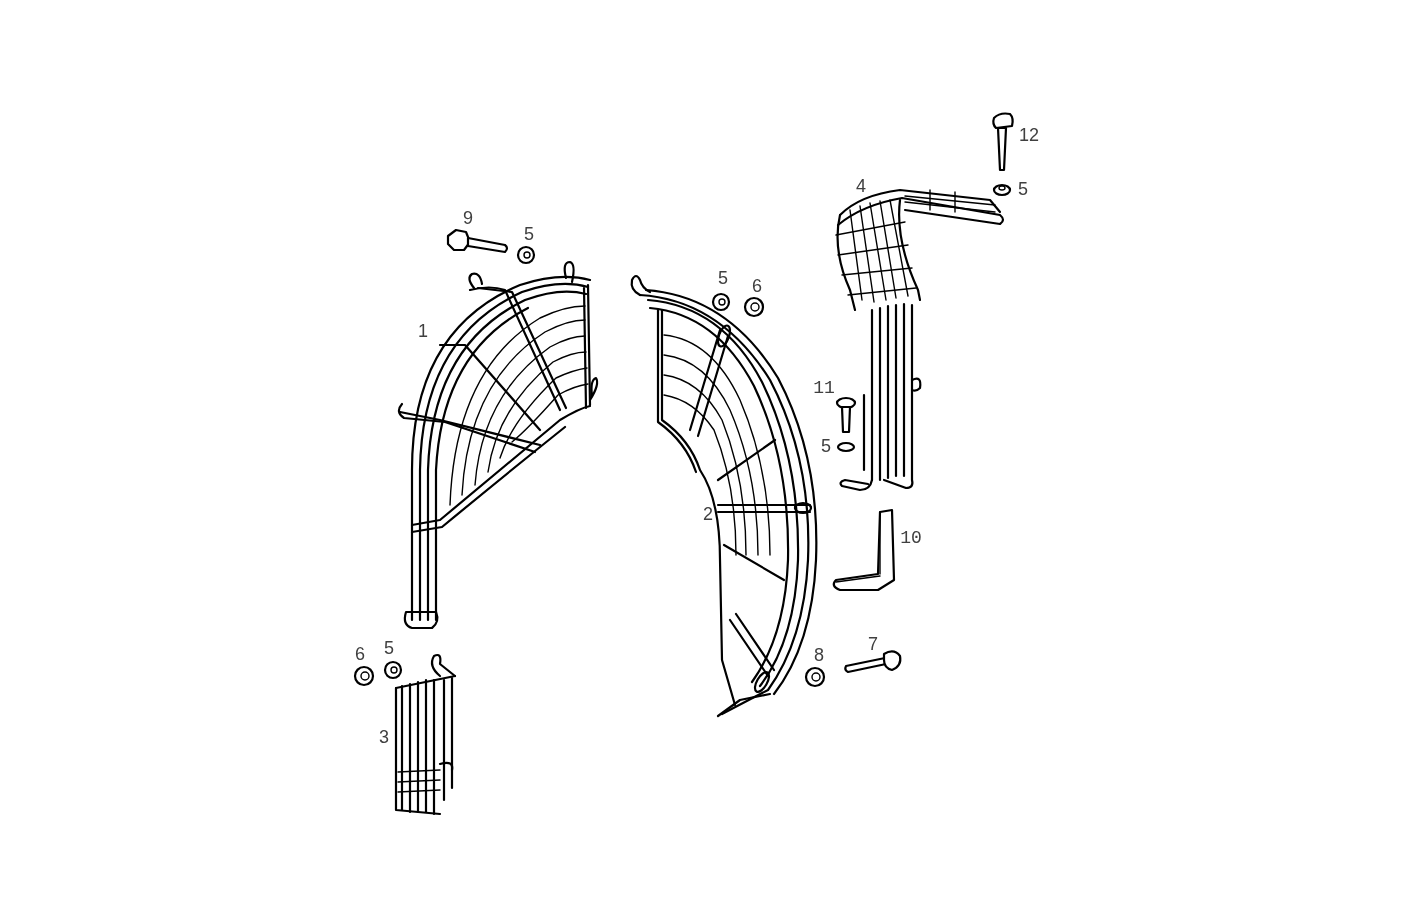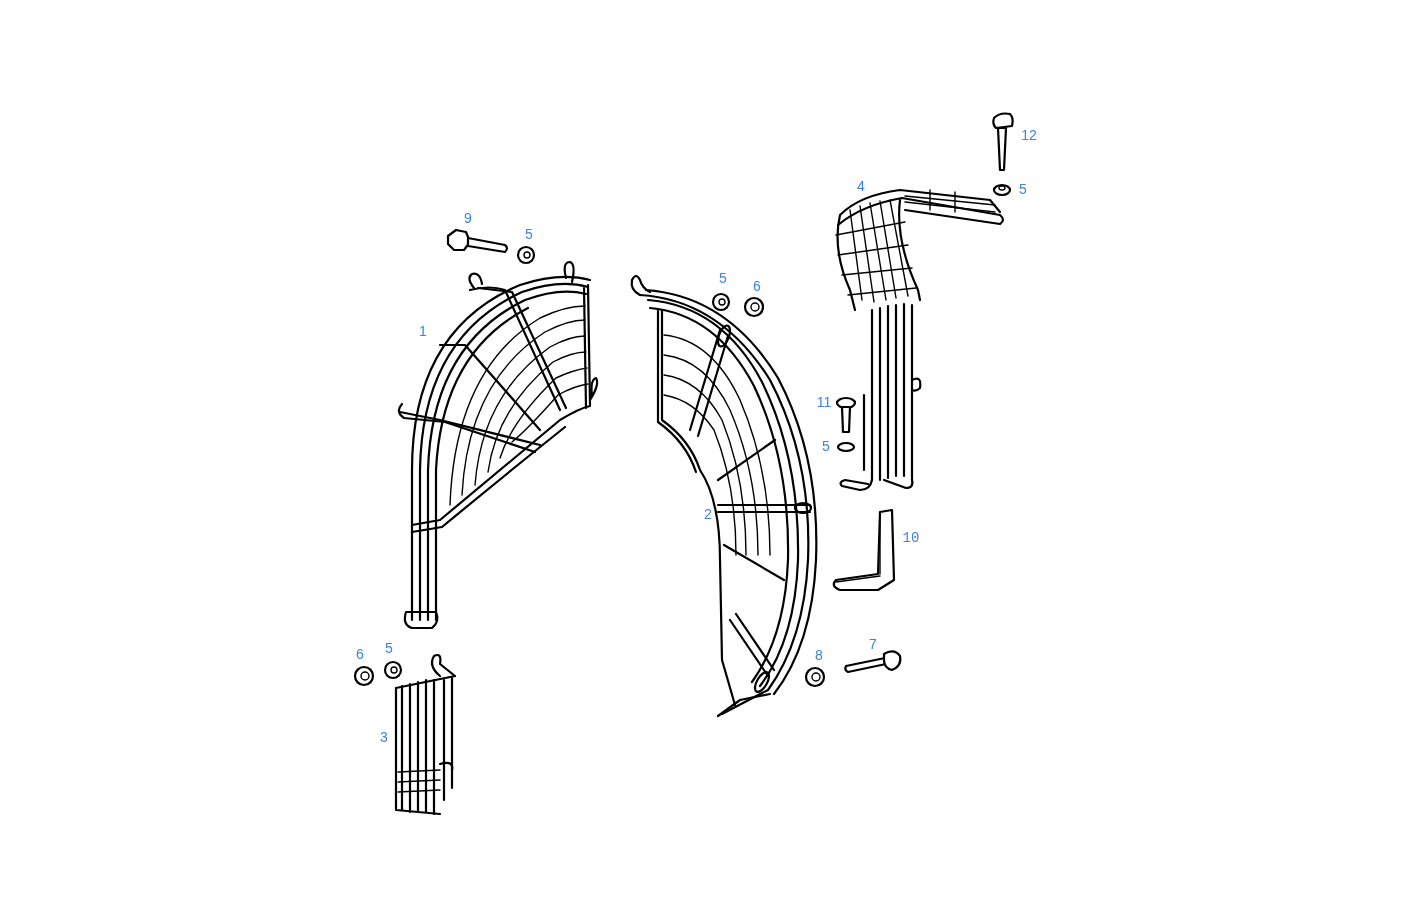--- a/index.html
+++ b/index.html
@@ -1,22 +1,22 @@
 <!DOCTYPE html>
 <html><head>
 <meta charset="utf-8">
 <style>
   html, body { margin: 0; padding: 0; background: #ffffff; }
   body { width: 1408px; height: 915px; overflow: hidden; position: relative; }
   #canvas { position: absolute; left: 0; top: 0; width: 1408px; height: 915px; }
   .callout {
     position: absolute;
     font-family: "Liberation Sans", sans-serif;
-    font-size: 14px;
-    color: #3b82f6;
+    font-size: 18px;
+    color: #404040;
     line-height: 1;
     transform: translate(-50%, -50%);
     white-space: nowrap;
   }
   svg .ln { fill: none; stroke: #000; stroke-width: 2.2; stroke-linecap: round; stroke-linejoin: round; }
   svg .ln-thin { fill: none; stroke: #000; stroke-width: 1.4; stroke-linecap: round; stroke-linejoin: round; }
   svg .ln-w { fill: #fff; stroke: #000; stroke-width: 2.2; stroke-linejoin: round; }
 </style>
 </head>
 <body>
@@ -213,15 +213,15 @@
   <span class="callout" style="left:723px;top:278px;">5</span>
   <span class="callout" style="left:1023px;top:189px;">5</span>
   <span class="callout" style="left:826px;top:446px;">5</span>
   <span class="callout" style="left:389px;top:648px;">5</span>
   <span class="callout" style="left:757px;top:286px;">6</span>
   <span class="callout" style="left:360px;top:654px;">6</span>
   <span class="callout" style="left:873px;top:644px;">7</span>
   <span class="callout" style="left:819px;top:655px;">8</span>
   <span class="callout" style="left:468px;top:218px;">9</span>
   <span class="callout" style="left:911px;top:538px;font-family:Liberation Mono, monospace;">10</span>
-  <span class="callout" style="left:824px;top:402px;">11</span>
+  <span class="callout" style="left:824px;top:388px;font-family:Liberation Mono, monospace;">11</span>
   <span class="callout" style="left:1029px;top:135px;">12</span>
 </div>
 
 </body></html>

